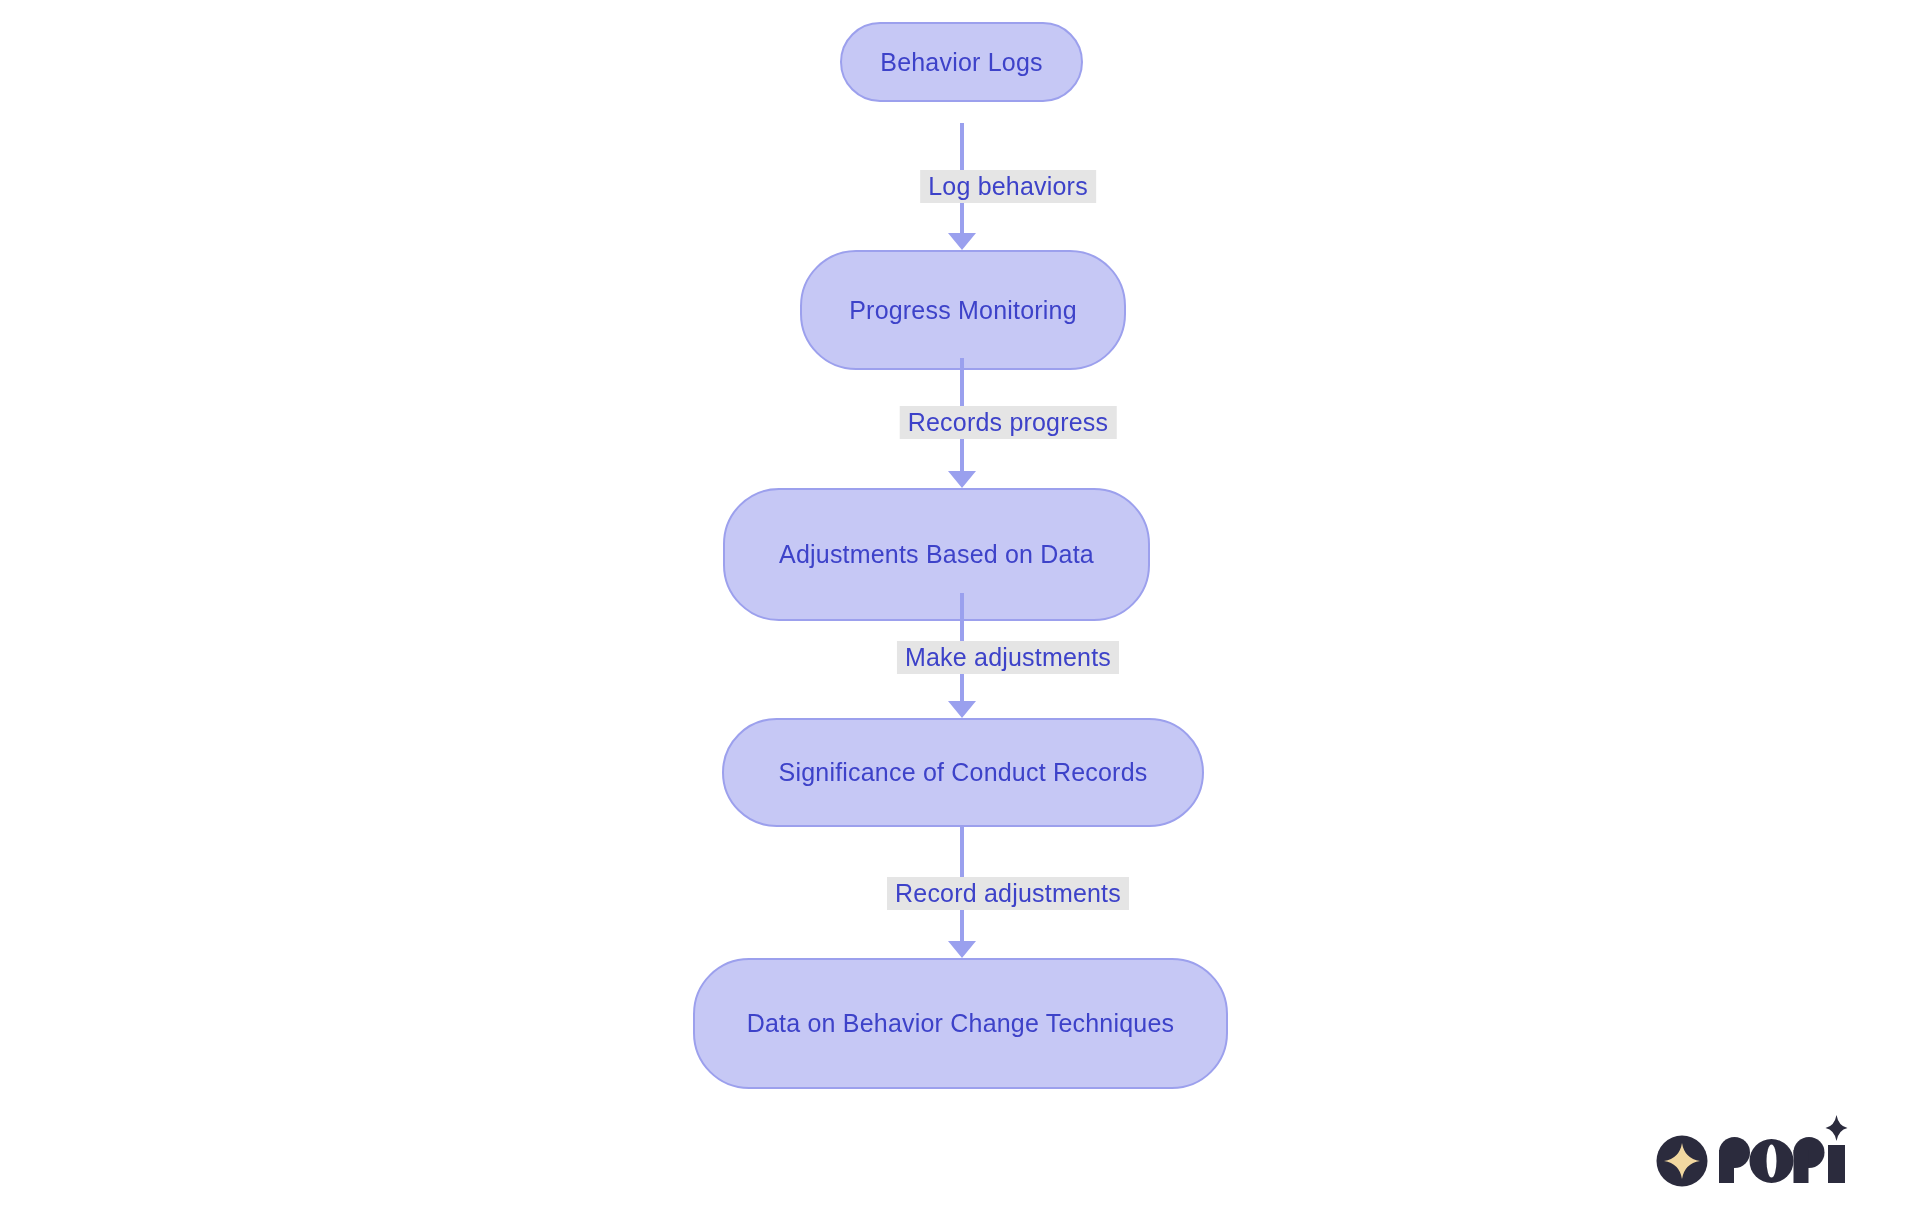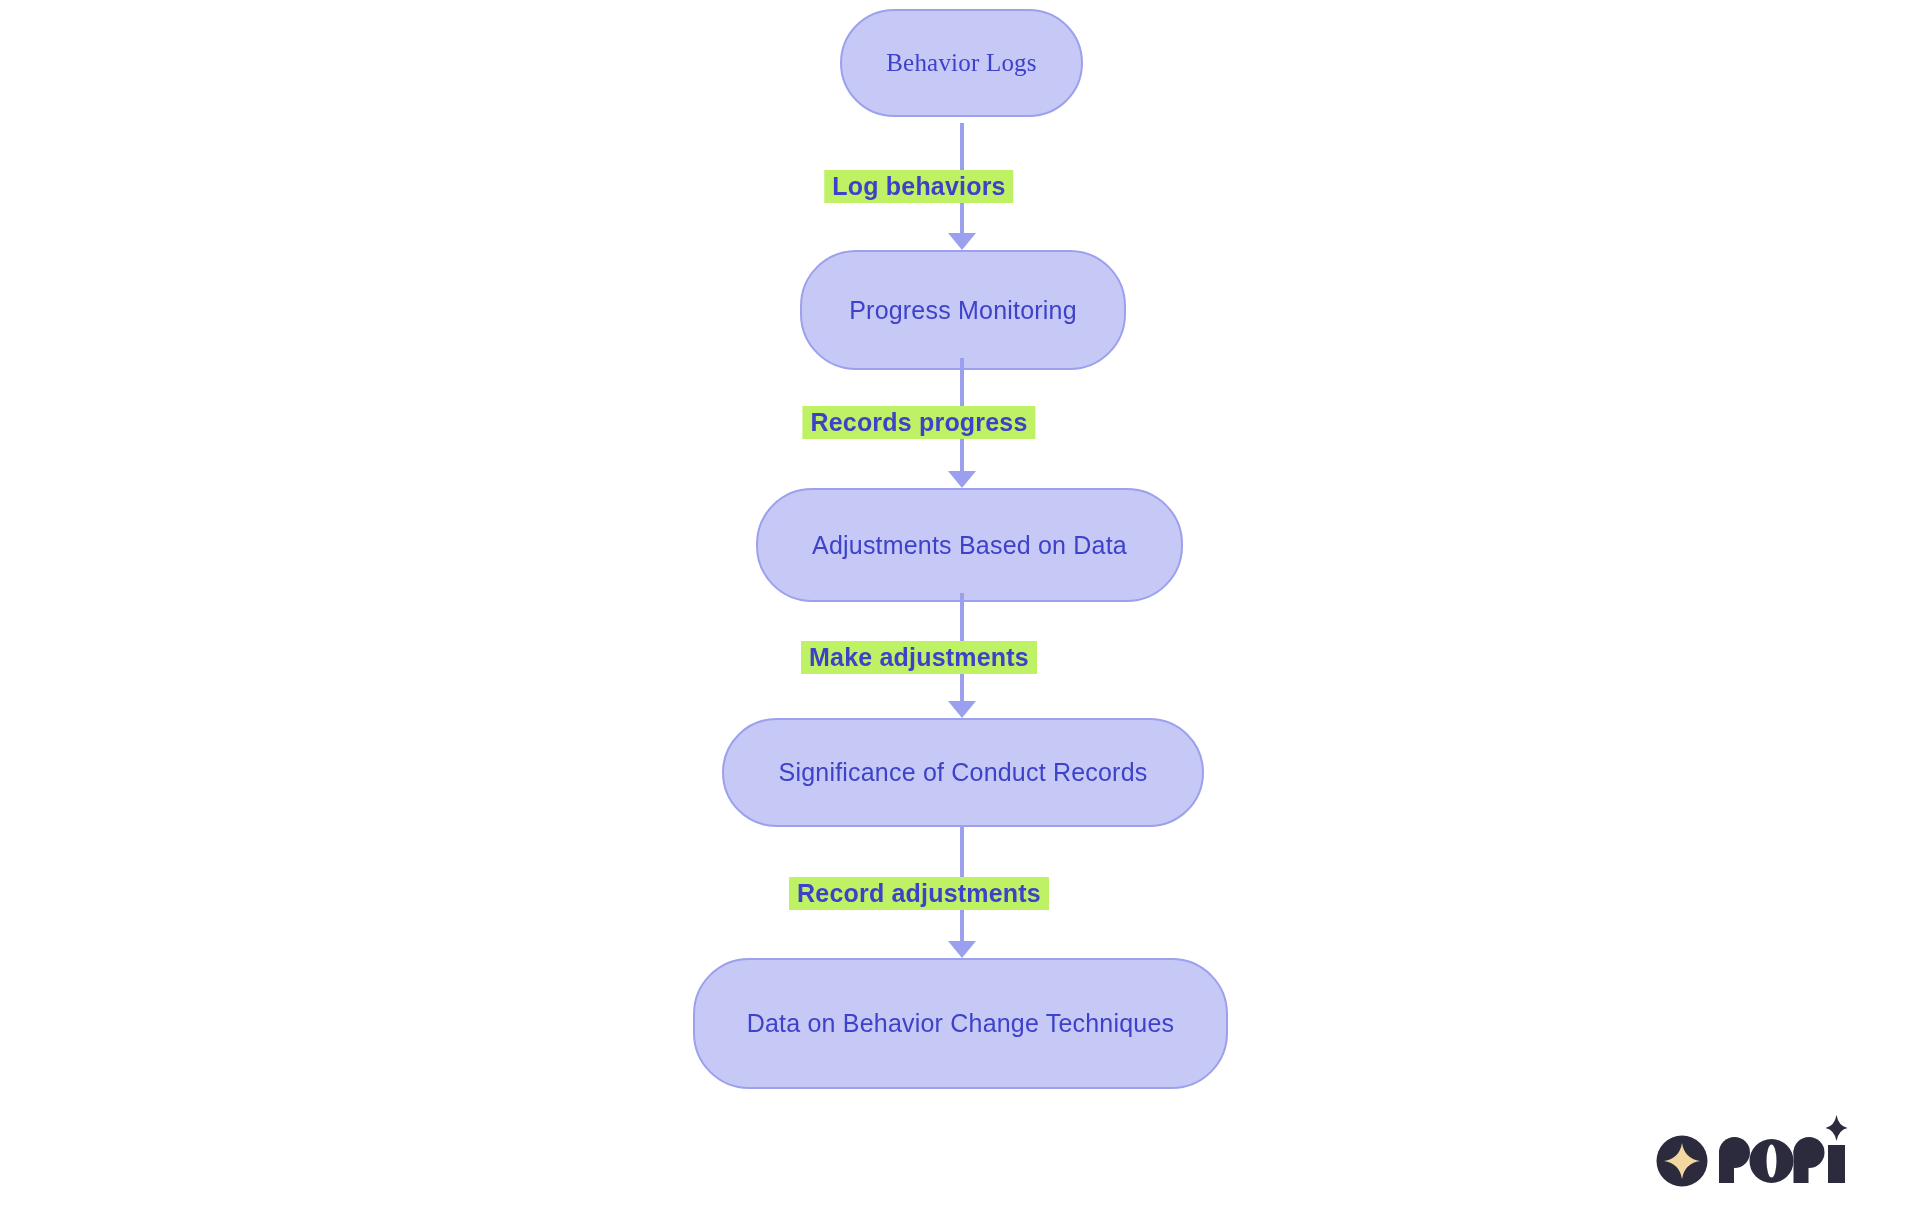--- a/index.html
+++ b/index.html
@@ -16,23 +16,23 @@
     background:#c6c8f5;
     border:2px solid #9ca0ed;
     border-radius:56px;
     color:#3d42c9;
     font-size:25px;
     font-weight:500;
     letter-spacing:.2px;
     box-sizing:border-box;
     text-align:center;
   }
-  .node-0{left:840px;top:9px;width:243px;height:108px;font-family:Liberation Serif, serif;}
+  .node-0{left:840px;top:22px;width:243px;height:80px;}
   .node-1{left:800px;top:250px;width:326px;height:120px;}
-  .node-2{left:756px;top:488px;width:427px;height:114px;}
+  .node-2{left:723px;top:488px;width:427px;height:133px;}
   .node-3{left:722px;top:718px;width:482px;height:109px;justify-content:center;}
   .node-4{left:693px;top:958px;width:535px;height:131px;}
 
   .edge-line{
     position:absolute;left:960px;width:4px;
     background:#9aa0ee;
   }
   .line-0{top:123px;height:111px;}
   .line-1{top:358px;height:114px;}
   .line-2{top:593px;height:109px;}
@@ -43,24 +43,24 @@
     border-left:14px solid transparent;
     border-right:14px solid transparent;
     border-top:17px solid #9aa0ee;
   }
   .arrow-0{top:233px;}
   .arrow-1{top:471px;}
   .arrow-2{top:701px;}
   .arrow-3{top:941px;}
 
   .edge-label{
-    position:absolute;left:919px;transform:translateX(-50%);
-    background:#bef264;
+    position:absolute;left:1008px;transform:translateX(-50%);
+    background:#e5e5e5;
     color:#3d42c9;
-    font-size:25px;font-weight:700;letter-spacing:.2px;
+    font-size:25px;font-weight:400;letter-spacing:.2px;
     padding:2px 8px;white-space:nowrap;
   }
   .label-0{top:170px;}
   .label-1{top:406px;}
   .label-2{top:641px;}
   .label-3{top:877px;}
 
   .brand-logo{
     position:absolute;left:1652px;top:1112px;width:200px;height:75px;
   }

